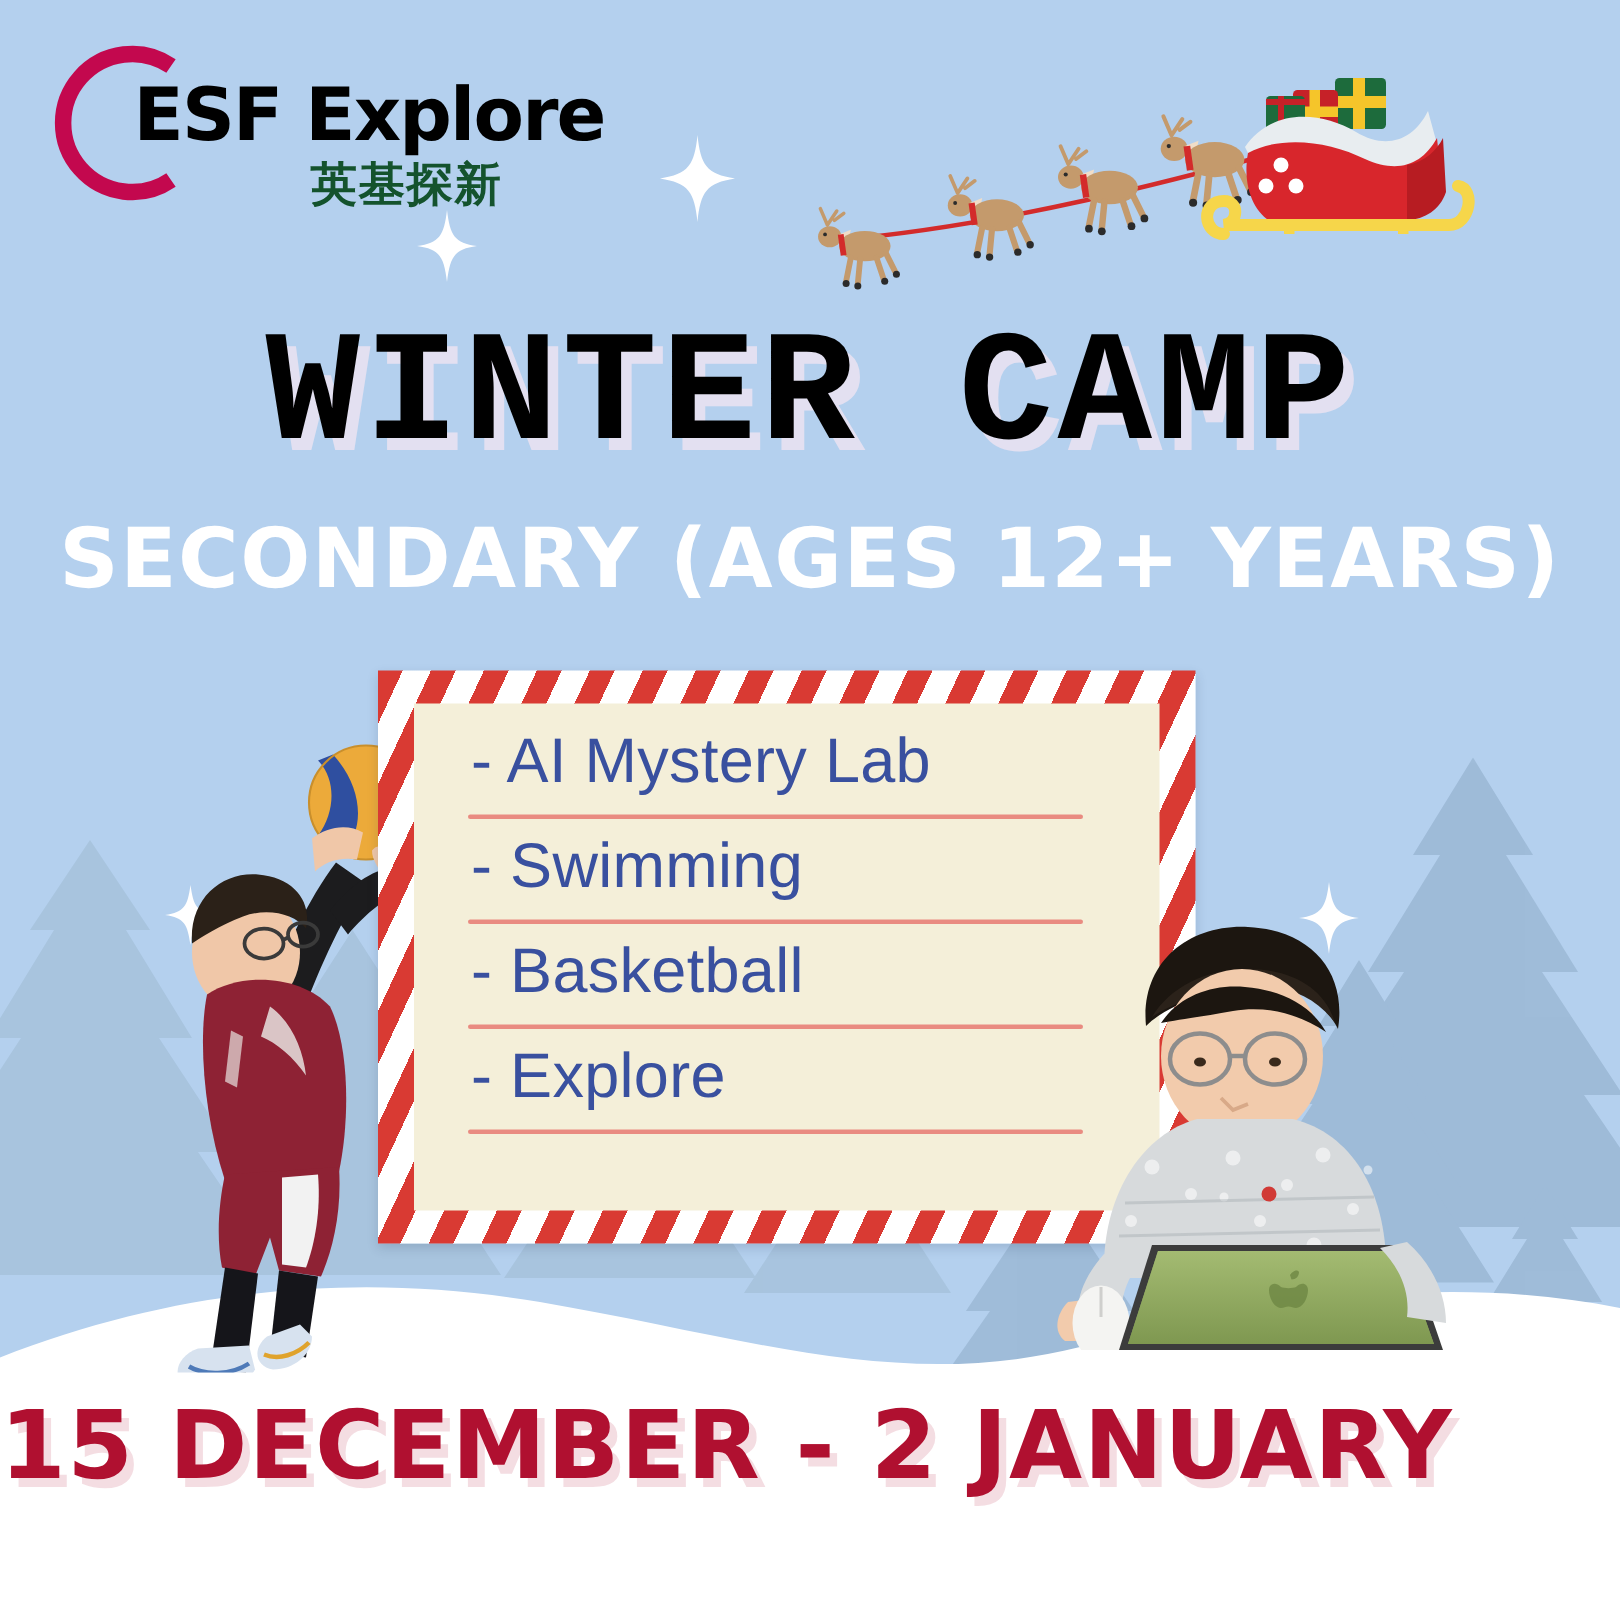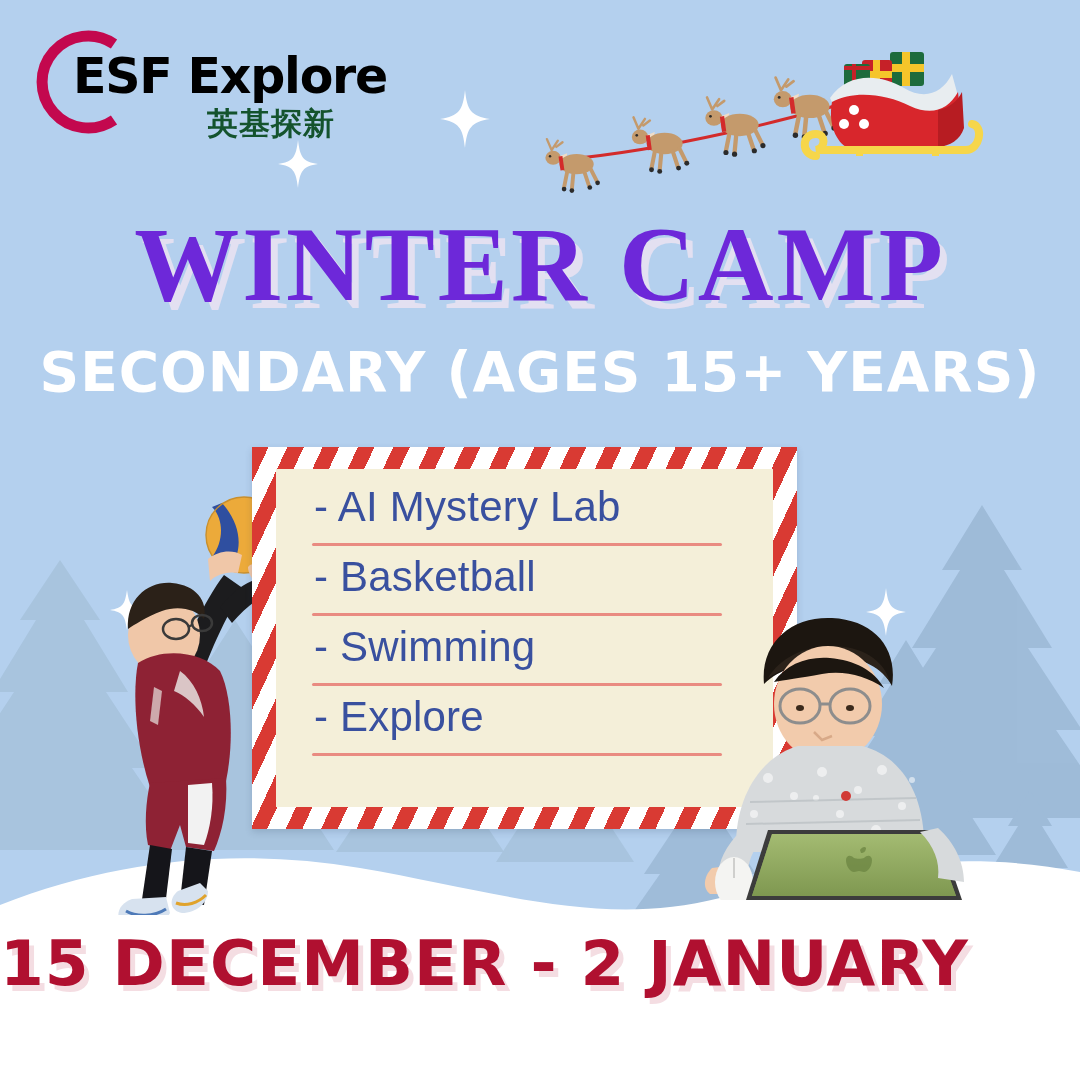--- a/index.html
+++ b/index.html
@@ -17,41 +17,41 @@
   .scenery{position:absolute;inset:0;width:1080px;height:1080px;}
 
   
   .sparkle{position:absolute;}
   .sparkle svg{display:block;}
 
   
   #logo{position:absolute;left:22px;top:26px;width:330px;height:122px;}
   #logo .arc{position:absolute;left:0;top:2px;width:108px;height:108px;}
   #logo .wordmark{
-    position:absolute;left:51px;top:26px;
+    position:absolute;left:67px;top:26px;
     font-family:"DejaVu Sans", sans-serif;
     font-weight:bold;font-size:49px;letter-spacing:-1.2px;color:#000;
     line-height:1;white-space:nowrap;
   }
   #logo .cn{
     position:absolute;left:185px;top:82px;
     font-family:"DejaVu Sans", sans-serif;
     font-weight:bold;font-size:31px;letter-spacing:1px;color:#14532d;
     line-height:1;white-space:nowrap;
   }
 
   
   #sleigh{position:absolute;left:520px;top:18px;width:540px;height:180px;}
 
   
   #title{
     position:absolute;left:0;top:212px;width:1080px;text-align:center;
-    font-family:Liberation Serif, serif;
+    font-family:Liberation Mono, monospace;
     font-weight:bold;font-size:105px;letter-spacing:3px;
-    color:#6d28d9;
+    color:#000000;
     text-shadow:7px 8px 0 #e3e0f1;
     white-space:nowrap;line-height:1;
   }
   #subtitle{
     position:absolute;left:0;top:345px;width:1080px;text-align:center;
     font-family:"DejaVu Sans", sans-serif;
     font-weight:bold;font-size:55px;letter-spacing:1px;
     color:#ffffff;
     white-space:nowrap;line-height:1;
   }
@@ -232,21 +232,21 @@
       <circle cx="6" cy="86" r="5" fill="#ffffff"></circle>
       <circle cx="26" cy="86" r="5" fill="#ffffff"></circle>
 
       <path d="M-22 118 C -36 118, -38 96, -22 96 C -12 96, -12 110, -22 112 L 128 112 C 142 112, 146 88, 134 86" stroke="#f6d64a" stroke-width="8" fill="none" stroke-linecap="round"></path>
       <rect x="18" y="108" width="7" height="10" fill="#f6d64a"></rect>
       <rect x="94" y="108" width="7" height="10" fill="#f6d64a"></rect>
     </g>
   </svg>
 
   <div id="title">WINTER CAMP</div>
-  <div id="subtitle">SECONDARY (AGES 15+ YEARS)</div>
+  <div id="subtitle">SECONDARY (AGES 12+ YEARS)</div>
 
   <svg class="person" style="left:92px;top:495px;width:215px;height:420px;" viewBox="0 0 215 420">
 
     <g>
       <circle cx="152" cy="40" r="38" fill="#ecaa3a"></circle>
       <path d="M130 8 C 150 30, 152 58, 136 74 L 120 62 C 132 46, 132 24, 120 12 Z" fill="#2f4fa0"></path>
       <path d="M172 8 C 158 30, 158 56, 172 74 L 186 62 C 176 46, 176 26, 186 14 Z" fill="#2f4fa0"></path>
       <circle cx="152" cy="40" r="38" fill="none" stroke="#c98f2c" stroke-width="1.4"></circle>
     </g>
 
@@ -278,25 +278,25 @@
   </svg>
 
   <div id="card">
     <div class="card-inner"></div>
     <div id="card-list">
       <div class="list-item">
         <div class="label">- AI Mystery Lab</div>
         <div class="rule"></div>
       </div>
       <div class="list-item">
-        <div class="label">- Basketball</div>
+        <div class="label">- Swimming</div>
         <div class="rule"></div>
       </div>
       <div class="list-item">
-        <div class="label">- Swimming</div>
+        <div class="label">- Basketball</div>
         <div class="rule"></div>
       </div>
       <div class="list-item">
         <div class="label">- Explore</div>
         <div class="rule"></div>
       </div>
     </div>
   </div>
 
   <svg class="person" style="left:676px;top:600px;width:330px;height:300px;" viewBox="0 0 330 300">

